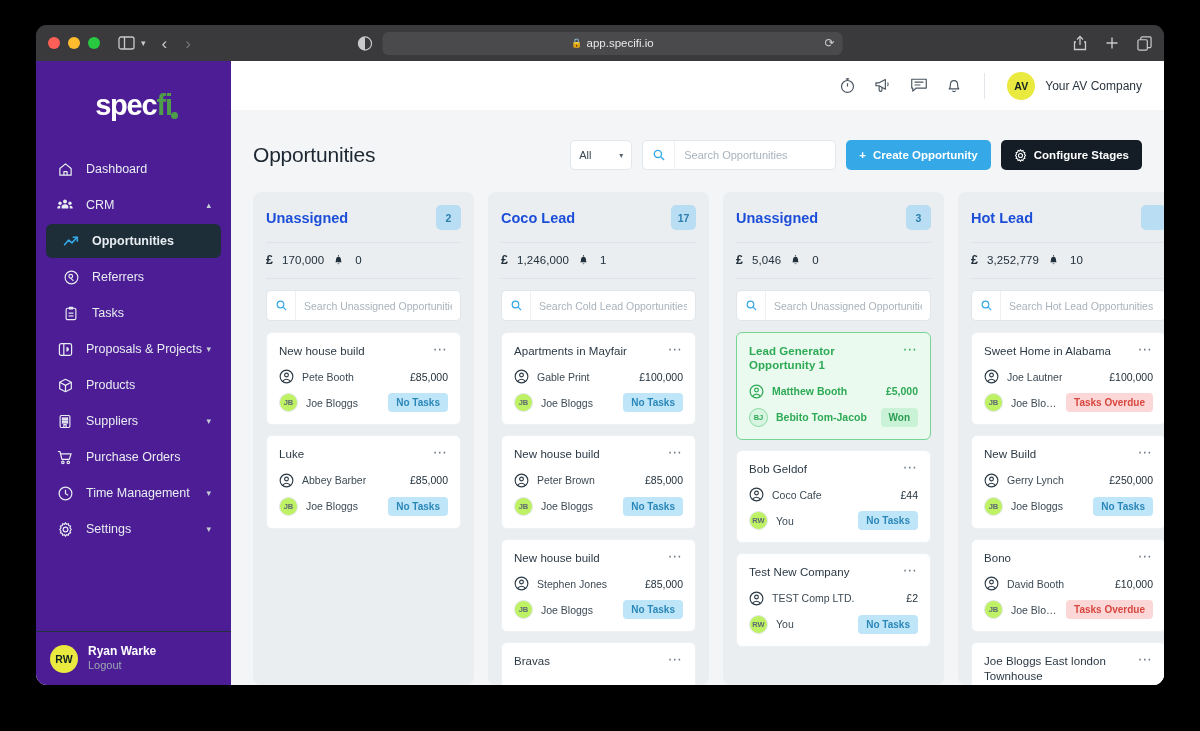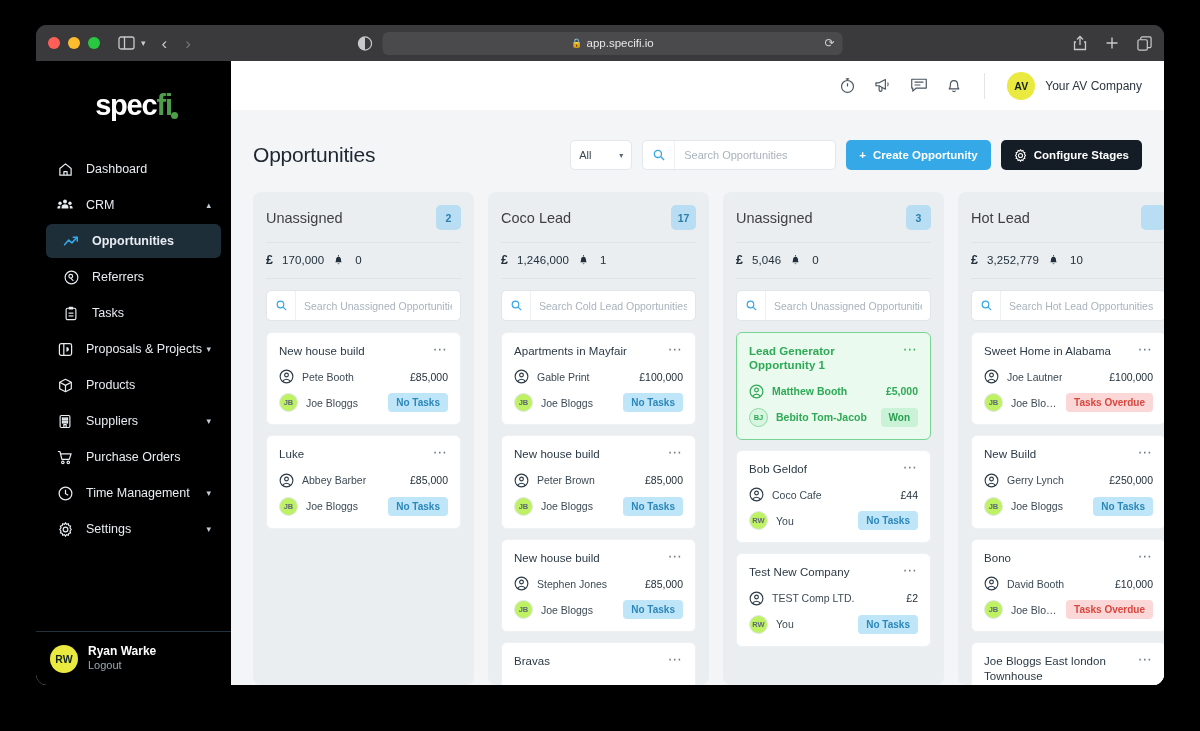--- a/index.html
+++ b/index.html
@@ -70,21 +70,21 @@
   
   .app {
     display: flex;
     height: 624px;
     background: #f3f5f7;
   }
 
   
   .sidebar {
     width: 195px; flex: none;
-    background: #000000;
+    background: #4c1d95;
     display: flex; flex-direction: column;
     position: relative;
   }
   .logo {
     padding: 30px 0 26px;
     display: flex; justify-content: center; align-items: flex-end;
   }
   .logo-text {
     font-size: 29px; font-weight: 700; color: #fff;
     letter-spacing: -1.2px; line-height: 1; position: relative;
@@ -215,21 +215,21 @@
   }
   .col-head {
     padding: 13px 13px 0;
     flex: none;
   }
   .col-title-row {
     display: flex; align-items: center; justify-content: space-between;
     padding-bottom: 12px;
     border-bottom: 1px solid #dde3e8;
   }
-  .col-title { font-size: 14.5px; font-weight: 400; color: #404040; }
+  .col-title { font-size: 14.5px; font-weight: 700; color: #1d4ed8; }
   .col-count {
     min-width: 25px; height: 25px; border-radius: 5px;
     background: #b9ddf2; color: #2a7fad;
     font-size: 10.5px; font-weight: 700;
     display: flex; align-items: center; justify-content: center;
     padding: 0 6px;
   }
   .col-stats {
     display: flex; align-items: center; gap: 9px;
     padding: 10px 0 11px;

